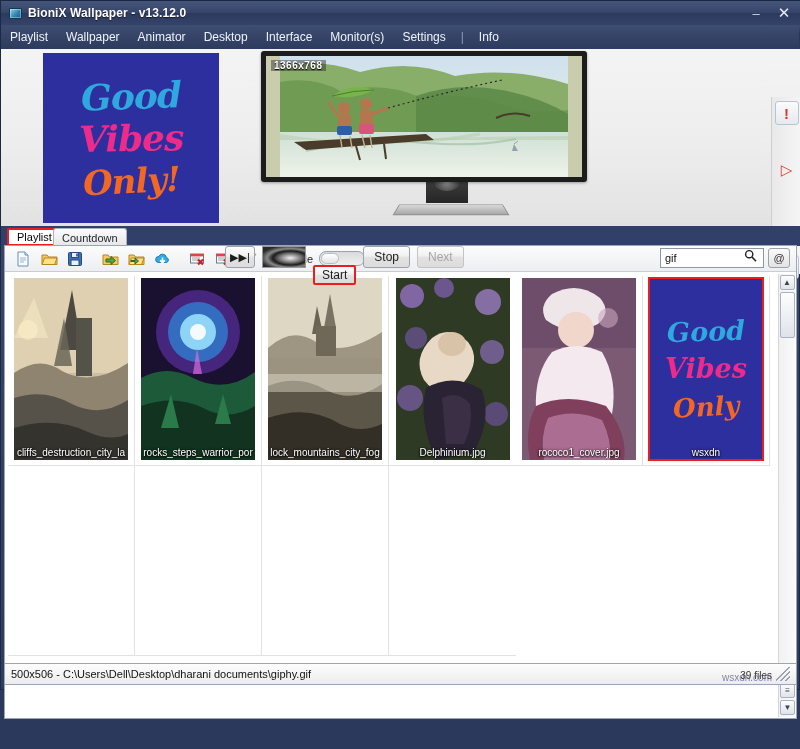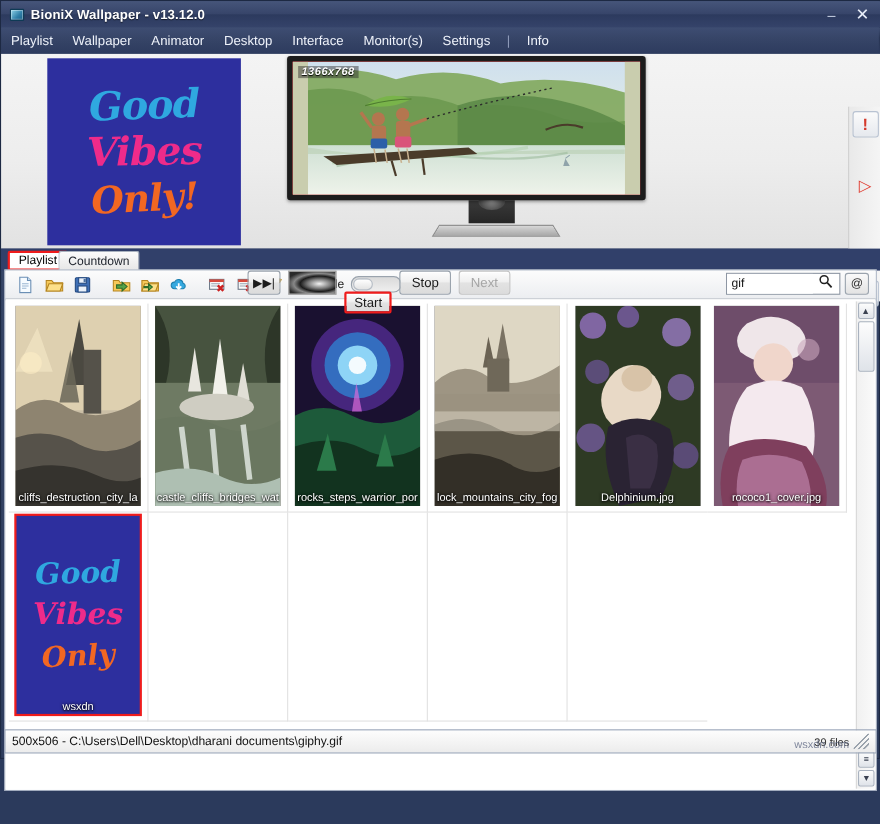--- a/index.html
+++ b/index.html
@@ -82,21 +82,21 @@
 
   
   .monitor-wrap { position: absolute; left: 252px; top: 2px; width: 330px; height: 200px; }
   .monitor-bezel {
     position: absolute; left: 8px; top: 0; width: 326px; height: 131px;
     background: #1c1c1c; border-radius: 3px;
     padding: 5px; box-shadow: 0 1px 3px rgba(0,0,0,.35);
   }
   .monitor-screen {
     position: relative; width: 100%; height: 100%;
-    overflow: hidden; background: #ef4444; font-style: italic;
+    overflow: hidden; background: #8b5cf6;
   }
   .mscene { position: absolute; inset: 0; }
   .mres {
     position: absolute; left: 5px; top: 4px; z-index: 6;
     color: #ffffff; font-size: 10px; font-weight: bold;
     background: rgba(40,40,40,.45);
     padding: 0 3px; text-shadow: 0 1px 1px #000;
     letter-spacing: .5px;
   }
   .monitor-neck {
@@ -548,38 +548,20 @@
               <rect x="62" y="40" width="16" height="58" fill="#55524a"></rect>
               <path d="M0 95 q26 -18 48 -2 q30 16 66 -8 L114 182 L0 182Z" fill="#8e8470"></path>
               <path d="M0 120 q30 -10 58 6 q28 14 56 -4 L114 182 L0 182Z" fill="#56524a"></path>
               <path d="M0 150 q40 -12 74 4 q22 10 40 2 L114 182 L0 182Z" fill="#35332e"></path>
               <circle cx="14" cy="52" r="10" fill="#ffeec6" opacity=".55"></circle>
             </svg>
             <div class="thumb-label">cliffs_destruction_city_la</div>
           </div>
         </div>
 
-        <div class="cell">
-          <div class="thumb">
-            <svg viewBox="0 0 114 182" preserveAspectRatio="none" style="position:absolute;inset:0;width:100%;height:100%">
-              <rect width="114" height="182" fill="#6e7a63"></rect>
-              <rect width="114" height="70" fill="#47533f"></rect>
-              <path d="M0 0 q20 30 10 70 L0 70Z" fill="#2d3628"></path>
-              <path d="M114 0 q-20 26 -12 70 L114 70Z" fill="#2d3628"></path>
-              <path d="M30 78 l6 -40 l6 40z" fill="#e8e6df"></path>
-              <path d="M52 82 l7 -52 l7 52z" fill="#f2f1ea"></path>
-              <path d="M74 86 l6 -34 l6 34z" fill="#e1dfd6"></path>
-              <ellipse cx="56" cy="92" rx="34" ry="12" fill="#cfcdc2"></ellipse>
-              <path d="M0 104 q30 -8 54 4 q30 14 60 -4 L114 182 L0 182Z" fill="#6a7760"></path>
-              <path d="M24 110 l6 48 M52 112 l4 46 M80 108 l6 50" stroke="#dfe6df" stroke-width="5" opacity=".85"></path>
-              <path d="M0 152 q34 -10 62 4 q26 12 52 0 L114 182 L0 182Z" fill="#aebfb2"></path>
-            </svg>
-            <div class="thumb-label">castle_cliffs_bridges_wat</div>
-          </div>
-        </div>
 
         <div class="cell">
           <div class="thumb">
             <svg viewBox="0 0 114 182" preserveAspectRatio="none" style="position:absolute;inset:0;width:100%;height:100%">
               <rect width="114" height="182" fill="#1a1130"></rect>
               <circle cx="57" cy="54" r="42" fill="#5a2f9e" opacity=".7"></circle>
               <circle cx="57" cy="54" r="30" fill="#2f7fd0" opacity=".8"></circle>
               <circle cx="57" cy="54" r="18" fill="#9fe6ff" opacity=".85"></circle>
               <circle cx="57" cy="54" r="8" fill="#ffffff" opacity=".9"></circle>
               <path d="M0 100 q26 -14 52 0 q32 16 62 -6 L114 182 L0 182Z" fill="#1d5a3a"></path>

